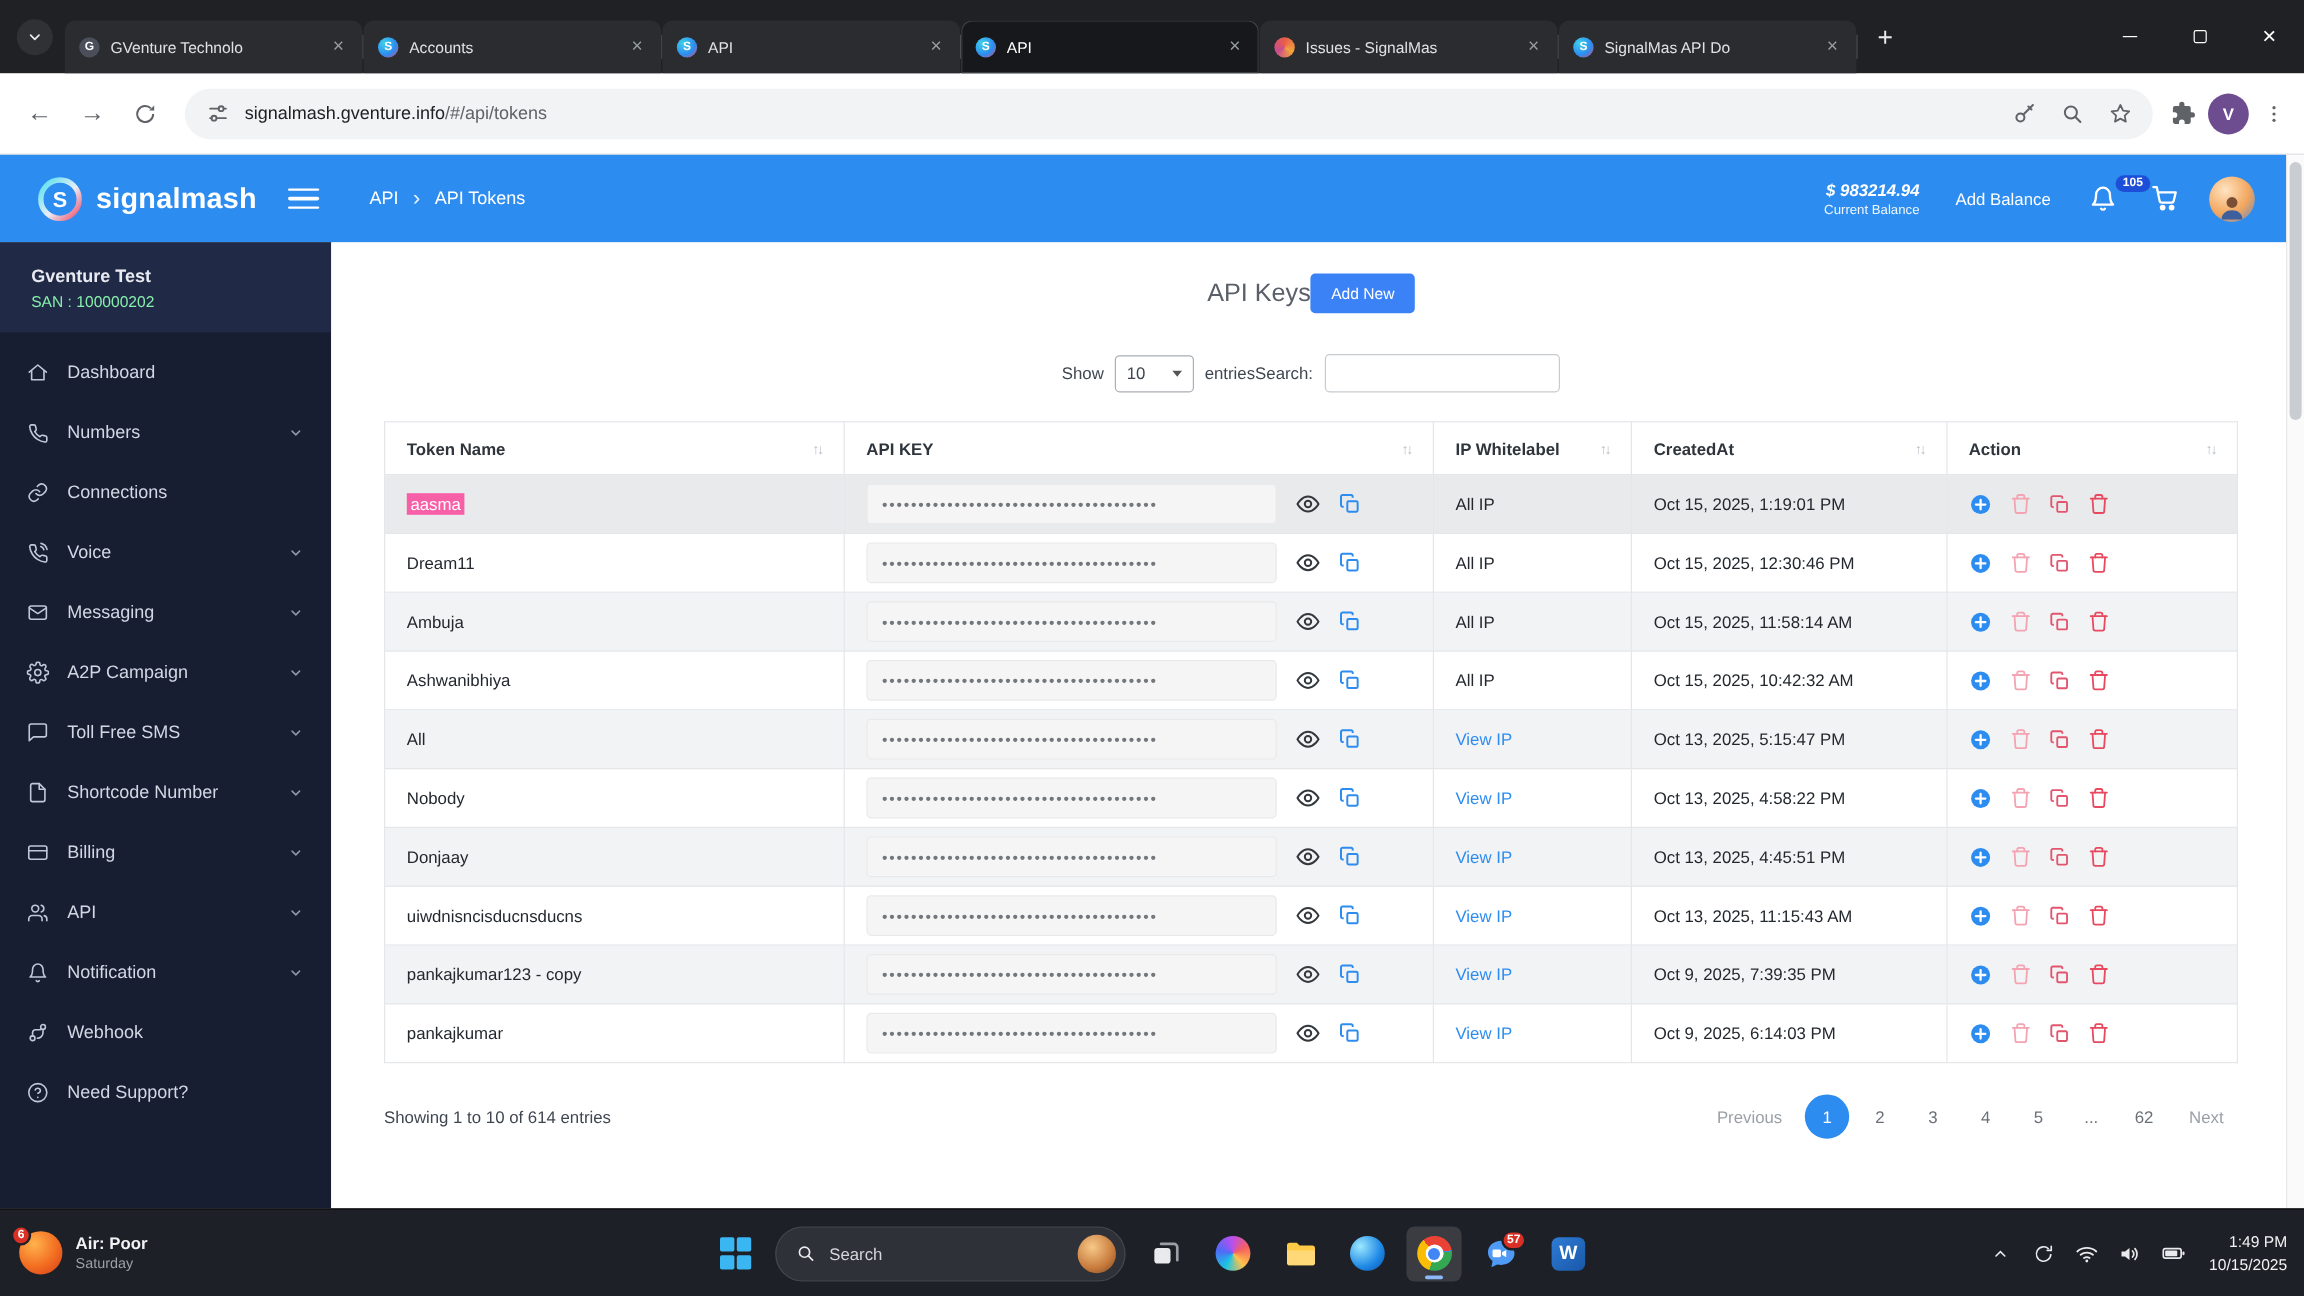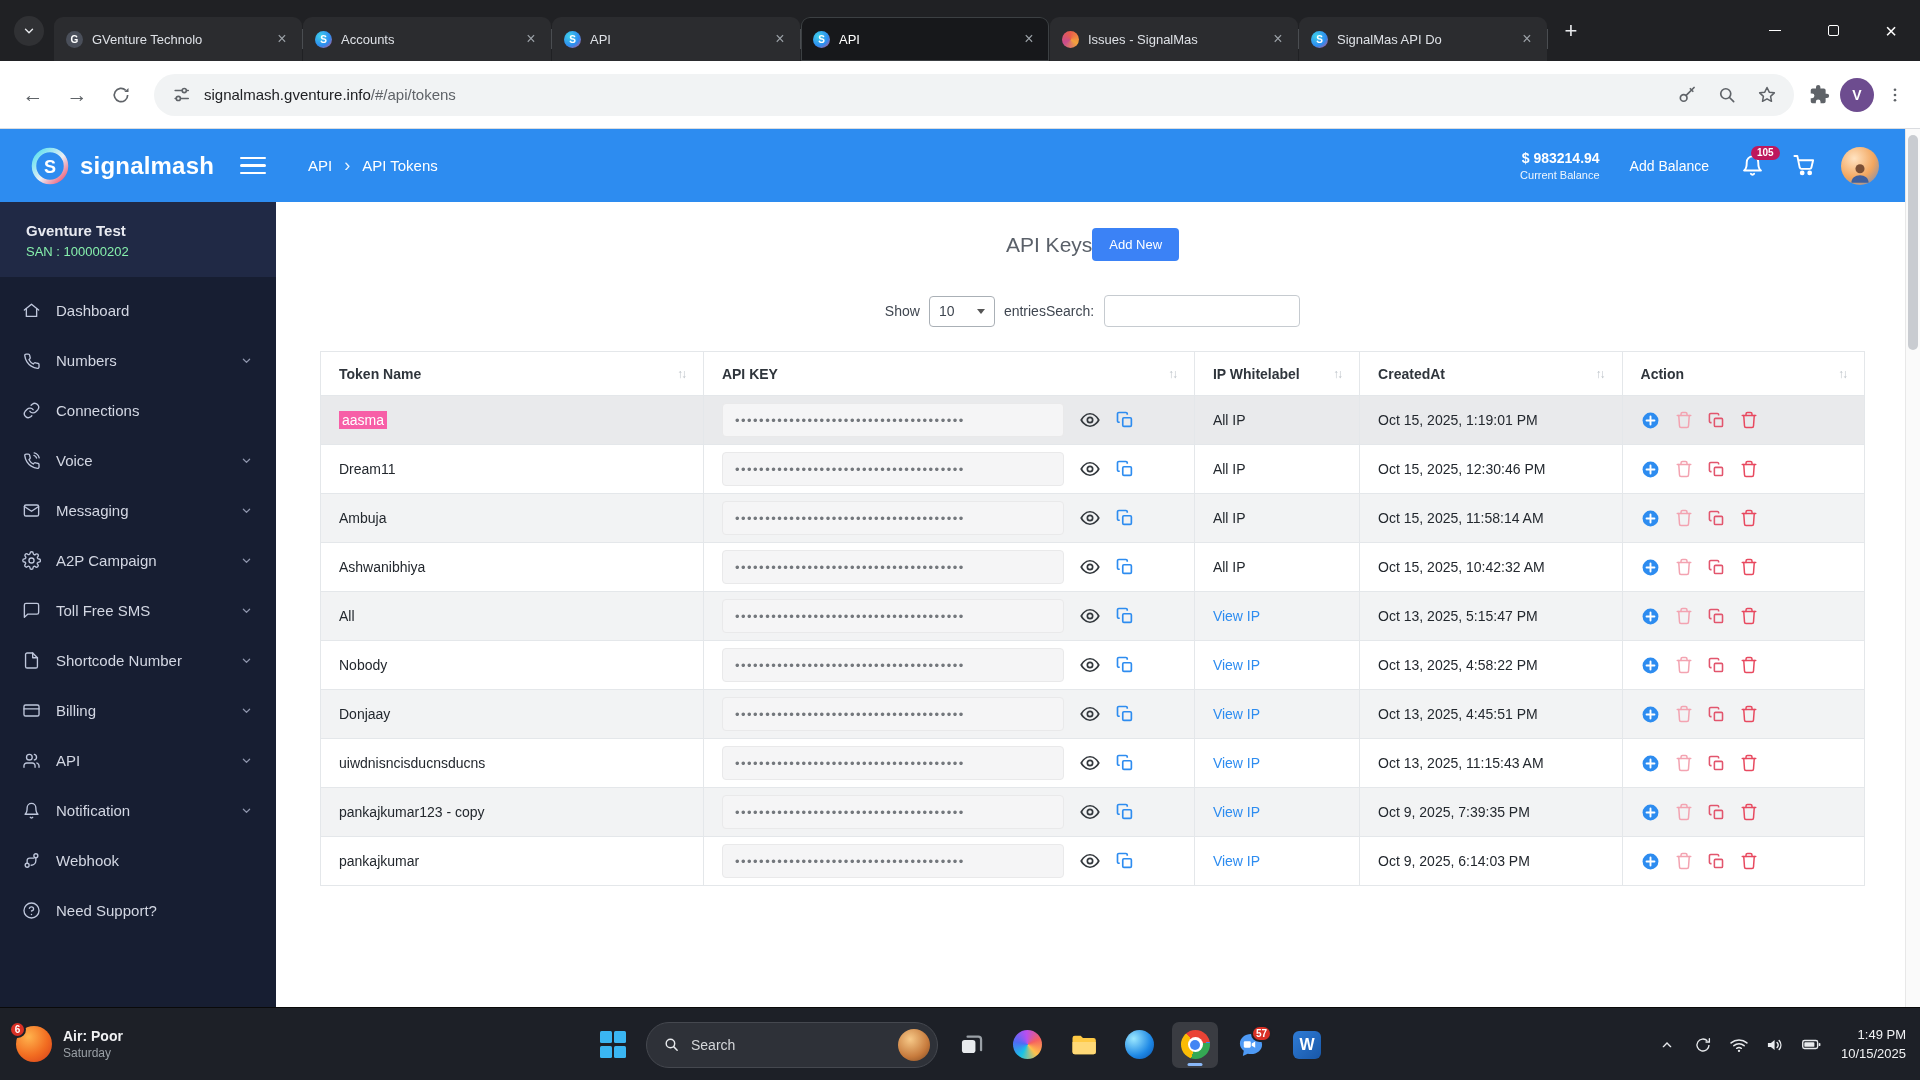--- a/index.html
+++ b/index.html
@@ -46,25 +46,25 @@
   
   .app-header { height:73px; background:#2d8cf0; display:flex; align-items:center; color:#fff; flex:none; padding-right:26px; }
   .brand { width:240px; display:flex; align-items:center; gap:10px; padding-left:30px; flex:none; }
   .brand-name { font-size:24px; font-weight:bold; letter-spacing:.2px; }
   .hamburger { width:26px; display:flex; flex-direction:column; gap:5px; margin-right:42px; flex:none; }
   .hamburger span { height:2.6px; background:#fff; border-radius:2px; display:block; }
   .crumbs { display:flex; align-items:center; gap:12px; font-size:15px; }
   .crumb-sep { font-size:18px; opacity:.9; }
   .hdr-spacer { flex:1; }
   .balance-block { text-align:right; line-height:1.35; margin-right:30px; }
-  .balance-amt { font-size:14px; font-weight:bold; }
+  .balance-amt { font-size:14px; font-weight:bold;font-style:italic; }
   .balance-lbl { font-size:11px; opacity:.92; }
   .add-balance { font-size:14px; margin-right:30px; white-space:nowrap; }
   .hdr-icon { position:relative; width:26px; height:26px; display:flex; align-items:center; justify-content:center; margin-right:26px; flex:none; }
-  .notif-badge { position:absolute; top:-7px; left:12px; background:#be185d; color:#fff; font-size:10px; font-weight:bold; padding:2px 6px; border-radius:9px; line-height:1; }
+  .notif-badge { position:absolute; top:-7px; left:24px; background:#1d4ed8; color:#fff; font-size:10px; font-weight:bold; padding:2px 6px; border-radius:9px; line-height:1; }
   .hdr-avatar { width:38px; height:38px; border-radius:50%; background:radial-gradient(circle at 35% 30%, #ffe3c2, #f2a65e 55%, #5e86c7); display:flex; align-items:end; justify-content:center; overflow:hidden; flex:none; }
   .hdr-avatar svg { width:26px; height:26px; }
 
   
   .app-body { flex:1; display:flex; min-height:0; }
   .sidebar { width:276px; background:#171e32; flex:none; display:flex; flex-direction:column; }
   .account { background:#202945; padding:20px 26px 18px; }
   .acct-name { color:#e8eaf1; font-size:15px; font-weight:600; margin-bottom:5px; }
   .acct-san { color:#86efac; font-size:13px; }
   .nav-list { padding-top:8px; }
@@ -1054,20 +1054,34 @@
                           <path d="M8 6V4a2 2 0 0 1 2-2h4a2 2 0 0 1 2 2v2"></path>
                           <path d="m19 6-1 14a2 2 0 0 1-2 2H8a2 2 0 0 1-2-2L5 6"></path>
                         </svg>
         </span>
       </div>
     </td>
   </tr>
               </tbody>
           </table>
 
+          <div class="table-footer">
+            <div class="showing">Showing 1 to 10 of 614 entries</div>
+            <div class="pager">
+                <button class="page-btn word">Previous</button>
+                <button class="page-btn active">1</button>
+                <button class="page-btn">2</button>
+                <button class="page-btn">3</button>
+                <button class="page-btn">4</button>
+                <button class="page-btn">5</button>
+                <button class="page-btn">...</button>
+                <button class="page-btn">62</button>
+                <button class="page-btn word">Next</button>
+              </div>
+          </div>
         </main>
       </div>
     </div>
 
     <div class="scroll-col">
       <div class="scroll-thumb"></div>
     </div>
   </div>
 
   <div class="taskbar">

